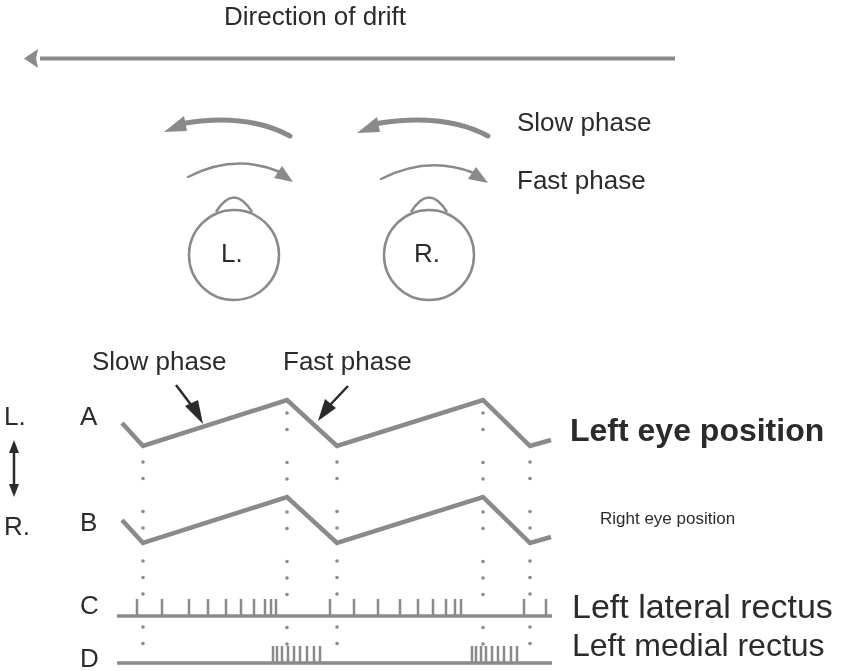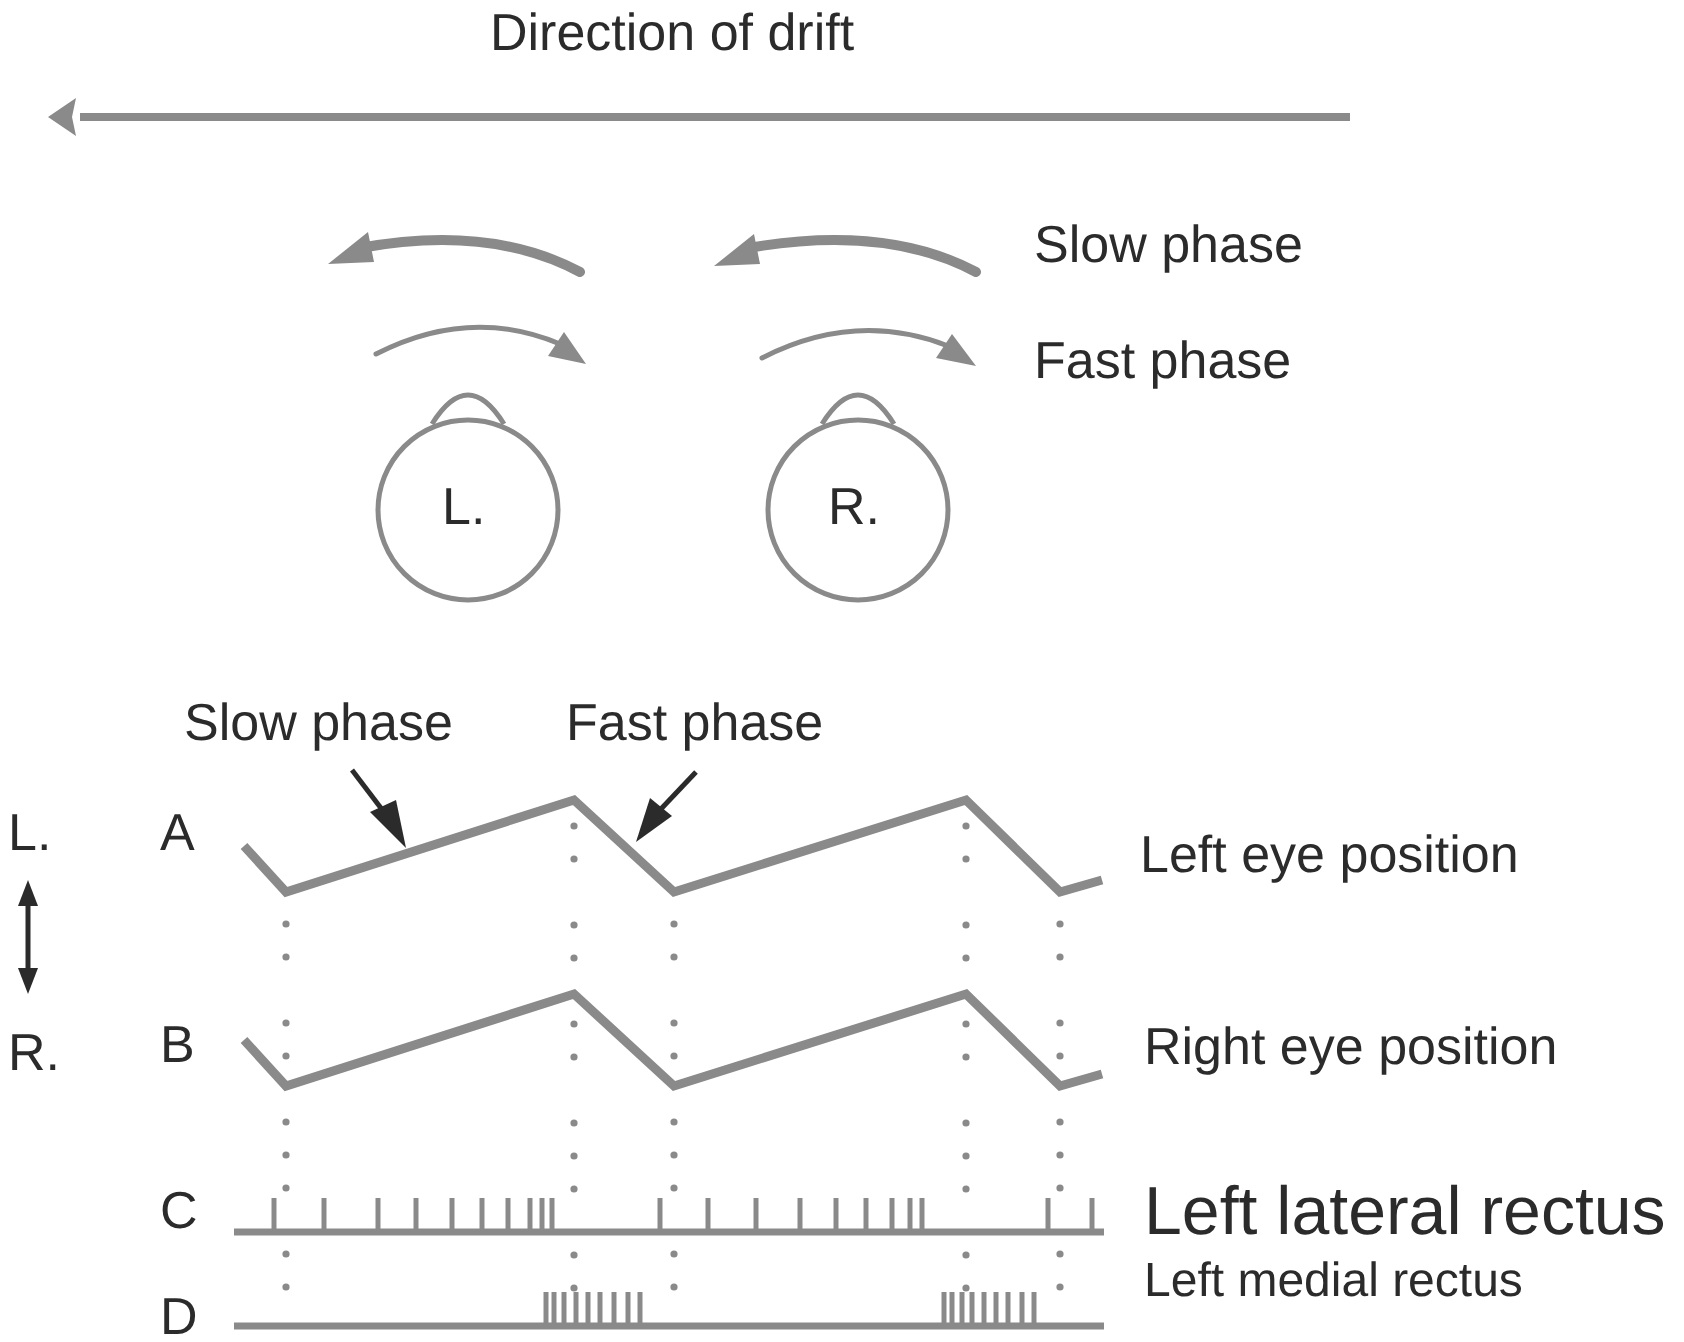--- a/index.html
+++ b/index.html
@@ -4,43 +4,43 @@
 <style>
   html, body { margin: 0; padding: 0; background: #ffffff; }
   body { width: 842px; height: 671px; position: relative; overflow: hidden;
          font-family: "Liberation Sans", sans-serif; color: #2b2b2b; }
   .lbl { position: absolute; white-space: nowrap; line-height: 1; color: #2b2b2b; }
   svg { position: absolute; left: 0; top: 0; }
 </style>
 </head>
 <body>
 
-<div class="lbl" style="left:224px; top:3px; font-size:26px;margin-left:21px;">Direction of drift</div>
+<div class="lbl" style="left:224px; top:3px; font-size:26px;">Direction of drift</div>
 
 <div class="lbl" style="left:517px; top:109px; font-size:26px;">Slow phase</div>
 <div class="lbl" style="left:517px; top:167px; font-size:26px;">Fast phase</div>
 
 <div class="lbl" style="left:221px; top:240px; font-size:26px;">L.</div>
 <div class="lbl" style="left:414px; top:240px; font-size:26px;">R.</div>
 
 <div class="lbl" style="left:4px; top:403px; font-size:26px;">L.</div>
 <div class="lbl" style="left:4px; top:513px; font-size:26px;">R.</div>
 
 <div class="lbl" style="left:92px; top:348px; font-size:26px;">Slow phase</div>
 <div class="lbl" style="left:283px; top:348px; font-size:26px;">Fast phase</div>
 
 <div class="lbl" style="left:80px; top:403px; font-size:26px;">A</div>
 <div class="lbl" style="left:80px; top:509px; font-size:26px;">B</div>
 <div class="lbl" style="left:80px; top:592px; font-size:26px;">C</div>
 <div class="lbl" style="left:80px; top:645px; font-size:26px;">D</div>
 
-<div class="lbl" style="left:570px; top:414px; font-size:26px;">Left eye position</div>
-<div class="lbl" style="left:572px; top:510px; font-size:26px;">Right eye position</div>
+<div class="lbl" style="left:570px; top:414px; font-size:32px;font-weight:bold;">Left eye position</div>
+<div class="lbl" style="left:600px; top:510px; font-size:17px;">Right eye position</div>
 <div class="lbl" style="left:572px; top:589px; font-size:34px;">Left lateral rectus</div>
-<div class="lbl" style="left:572px; top:629px; font-size:24px;">Left medial rectus</div>
+<div class="lbl" style="left:572px; top:629px; font-size:32px;">Left medial rectus</div>
 
 <svg width="842" height="671" viewBox="0 0 842 671">
   <defs>
     <marker id="drift-head" markerWidth="10" markerHeight="10" refX="1" refY="5" orient="auto" markerUnits="userSpaceOnUse">
     </marker>
   </defs>
 
   <g>
     <line x1="675" y1="58.5" x2="40" y2="58.5" stroke="#8a8a8a" stroke-width="4"></line>
     <polygon points="24,58.5 38,49 36,58.5 38,68" fill="#8a8a8a"></polygon>

